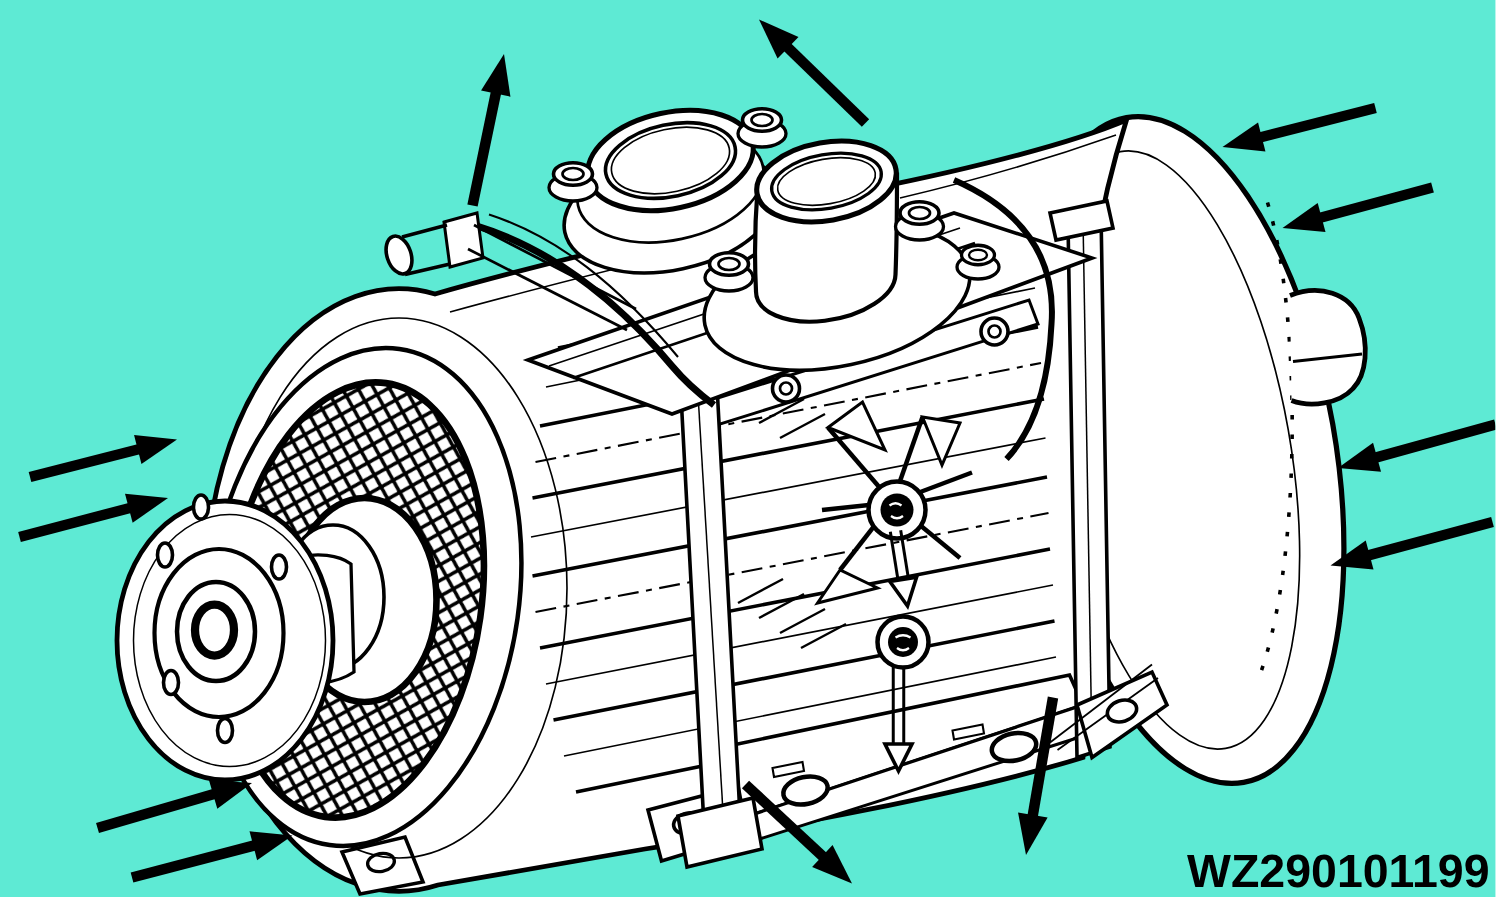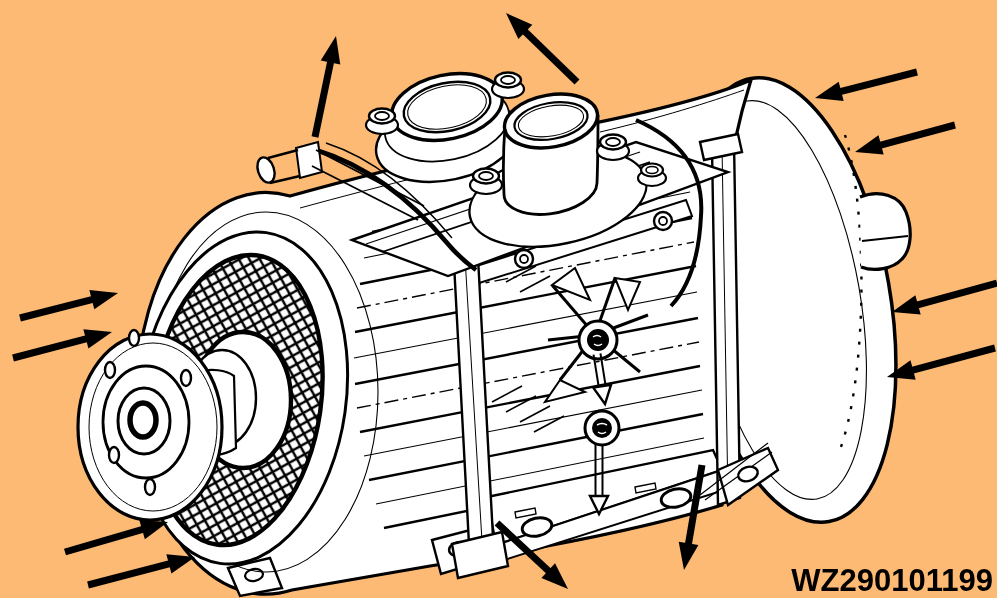--- a/index.html
+++ b/index.html
@@ -1,16 +1,16 @@
 <!DOCTYPE html>
 <html><head>
 <meta charset="utf-8">
 <style>
   html,body{margin:0;padding:0;background:#ffffff;}
-  .stage{position:relative;width:997px;height:598px;background:#fdba74;overflow:hidden;}
+  .stage{position:relative;width:997px;height:598px;background:#5eead4;overflow:hidden;}
   svg{display:block;}
   .fig-label{font-family:"Liberation Sans",sans-serif;font-weight:bold;font-size:31px;fill:#000;}
 </style>
 </head>
 <body>
 
 <div class="stage">
 <svg width="997" height="598" viewBox="0 0 997 598" xmlns="http://www.w3.org/2000/svg">
   <defs>
     <pattern id="mesh" width="13" height="13" patternUnits="userSpaceOnUse" patternTransform="rotate(8 0 0)">

